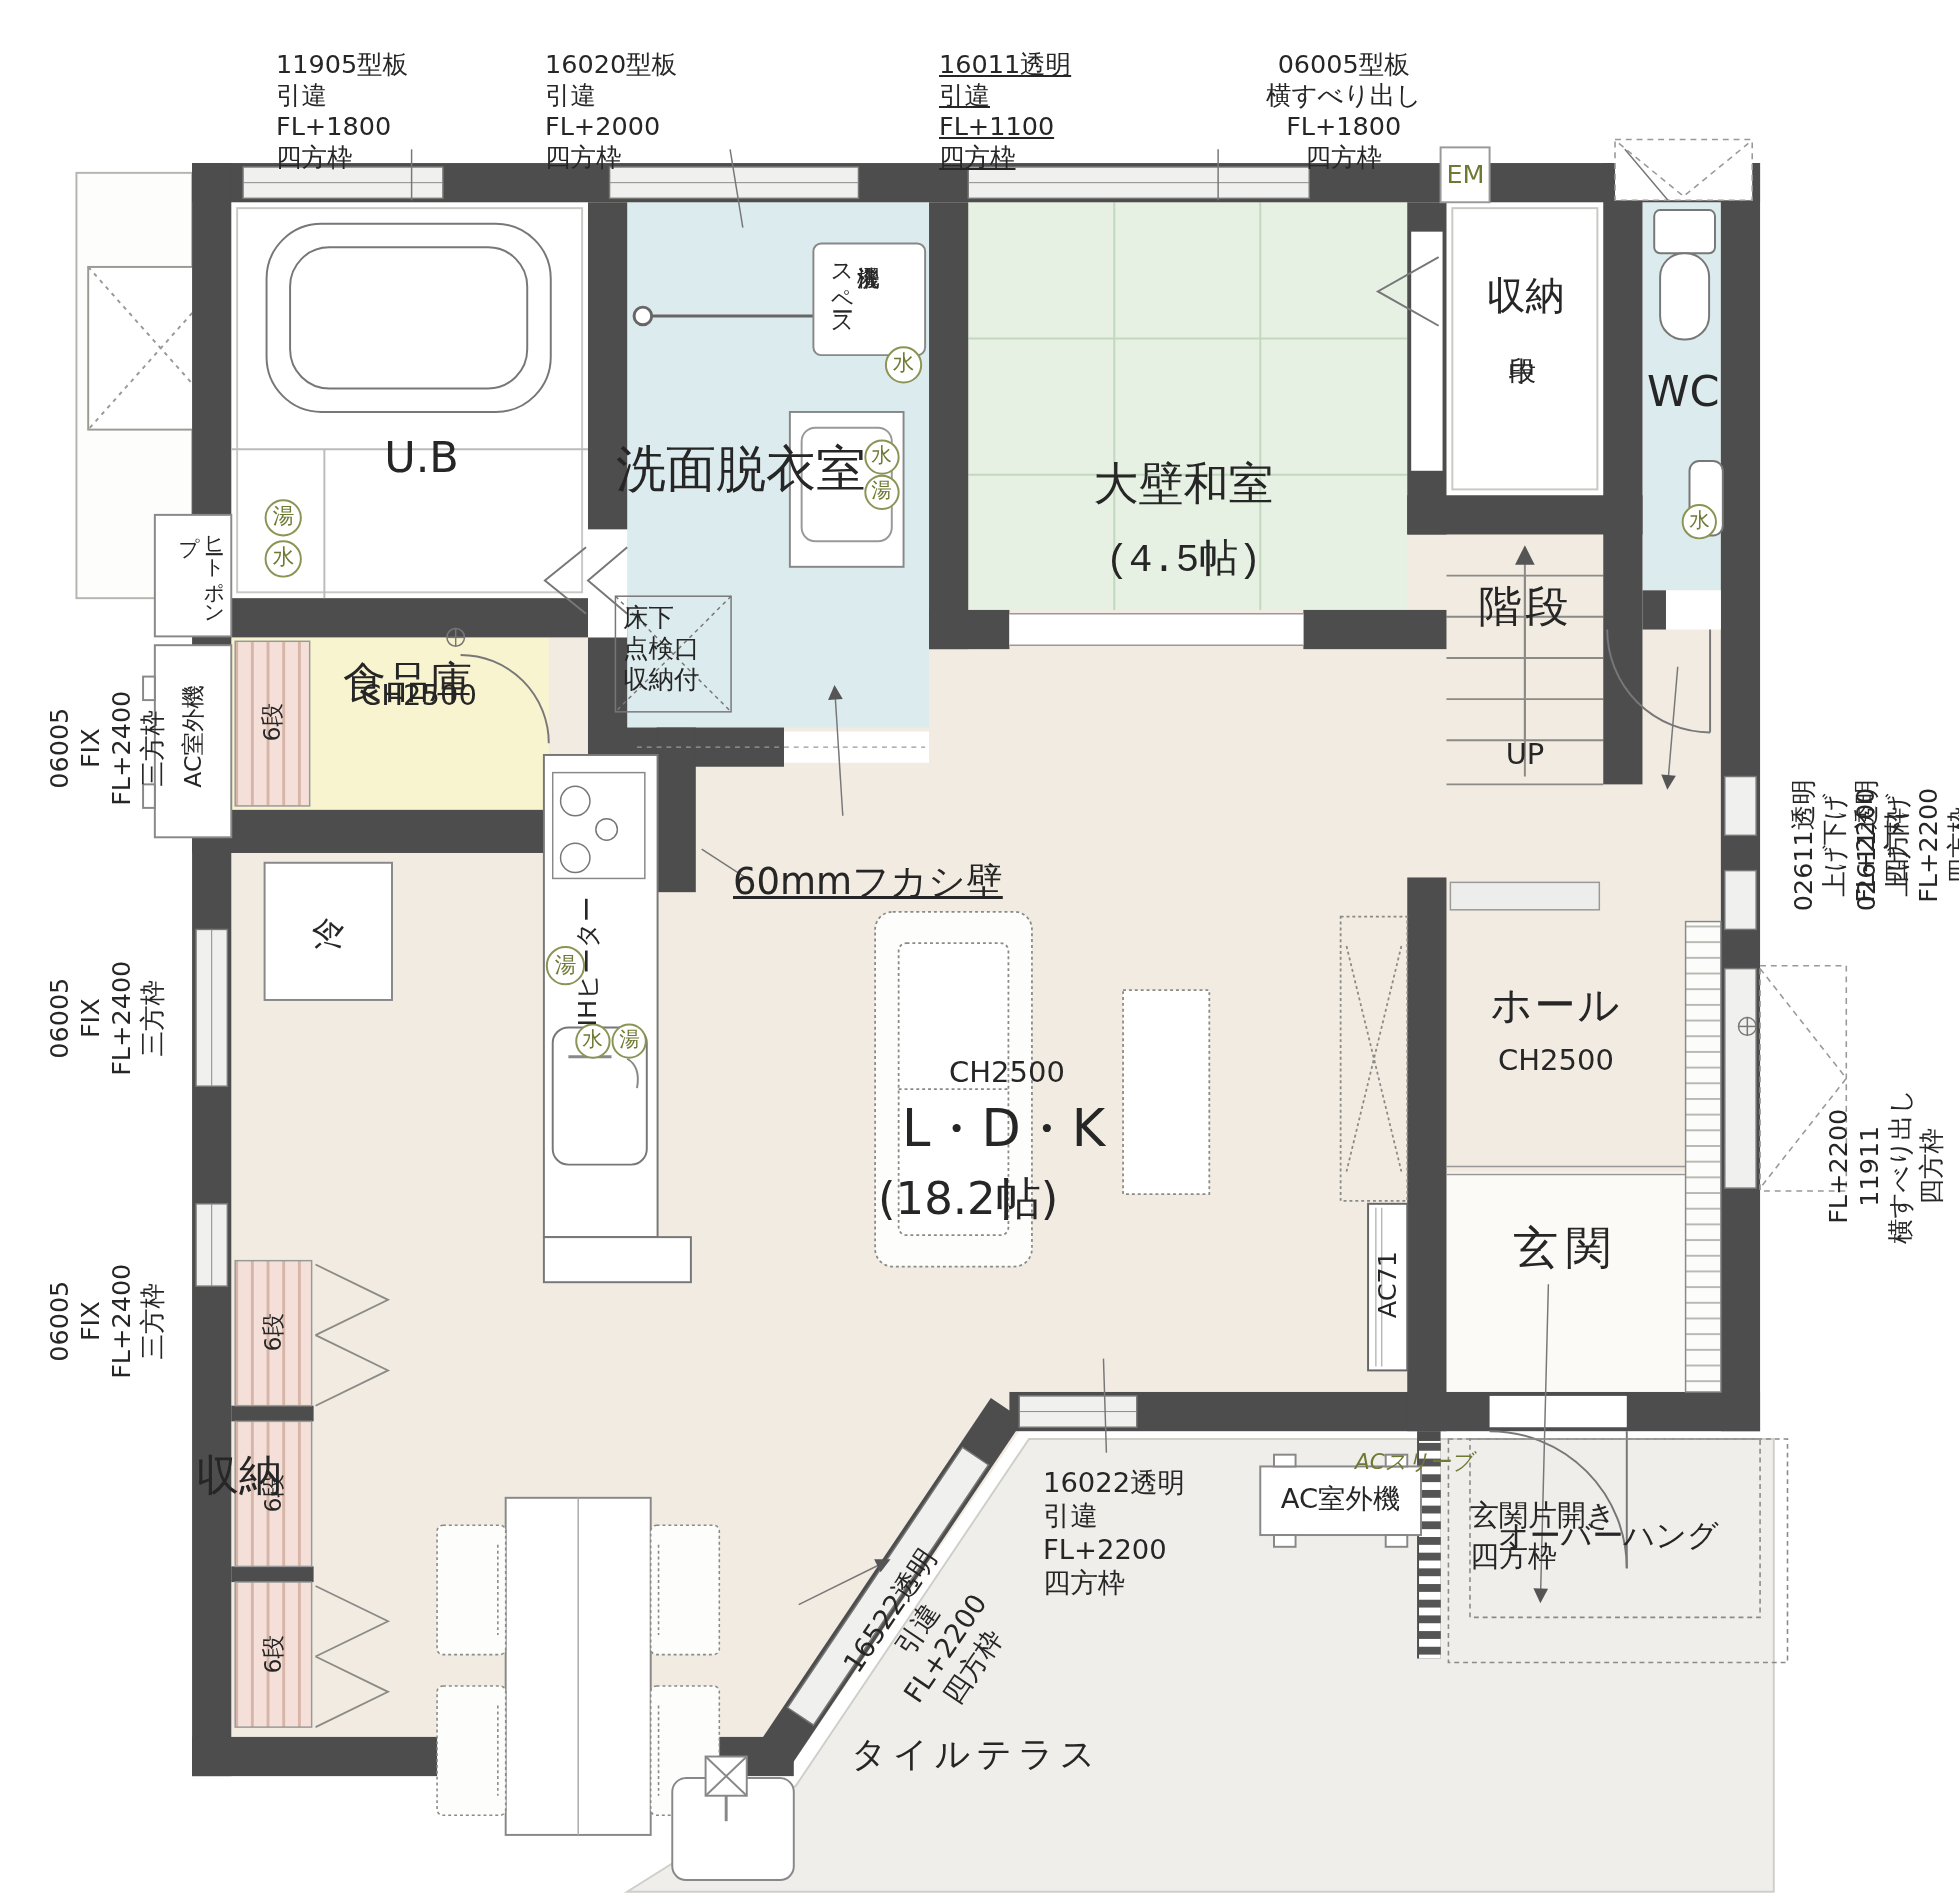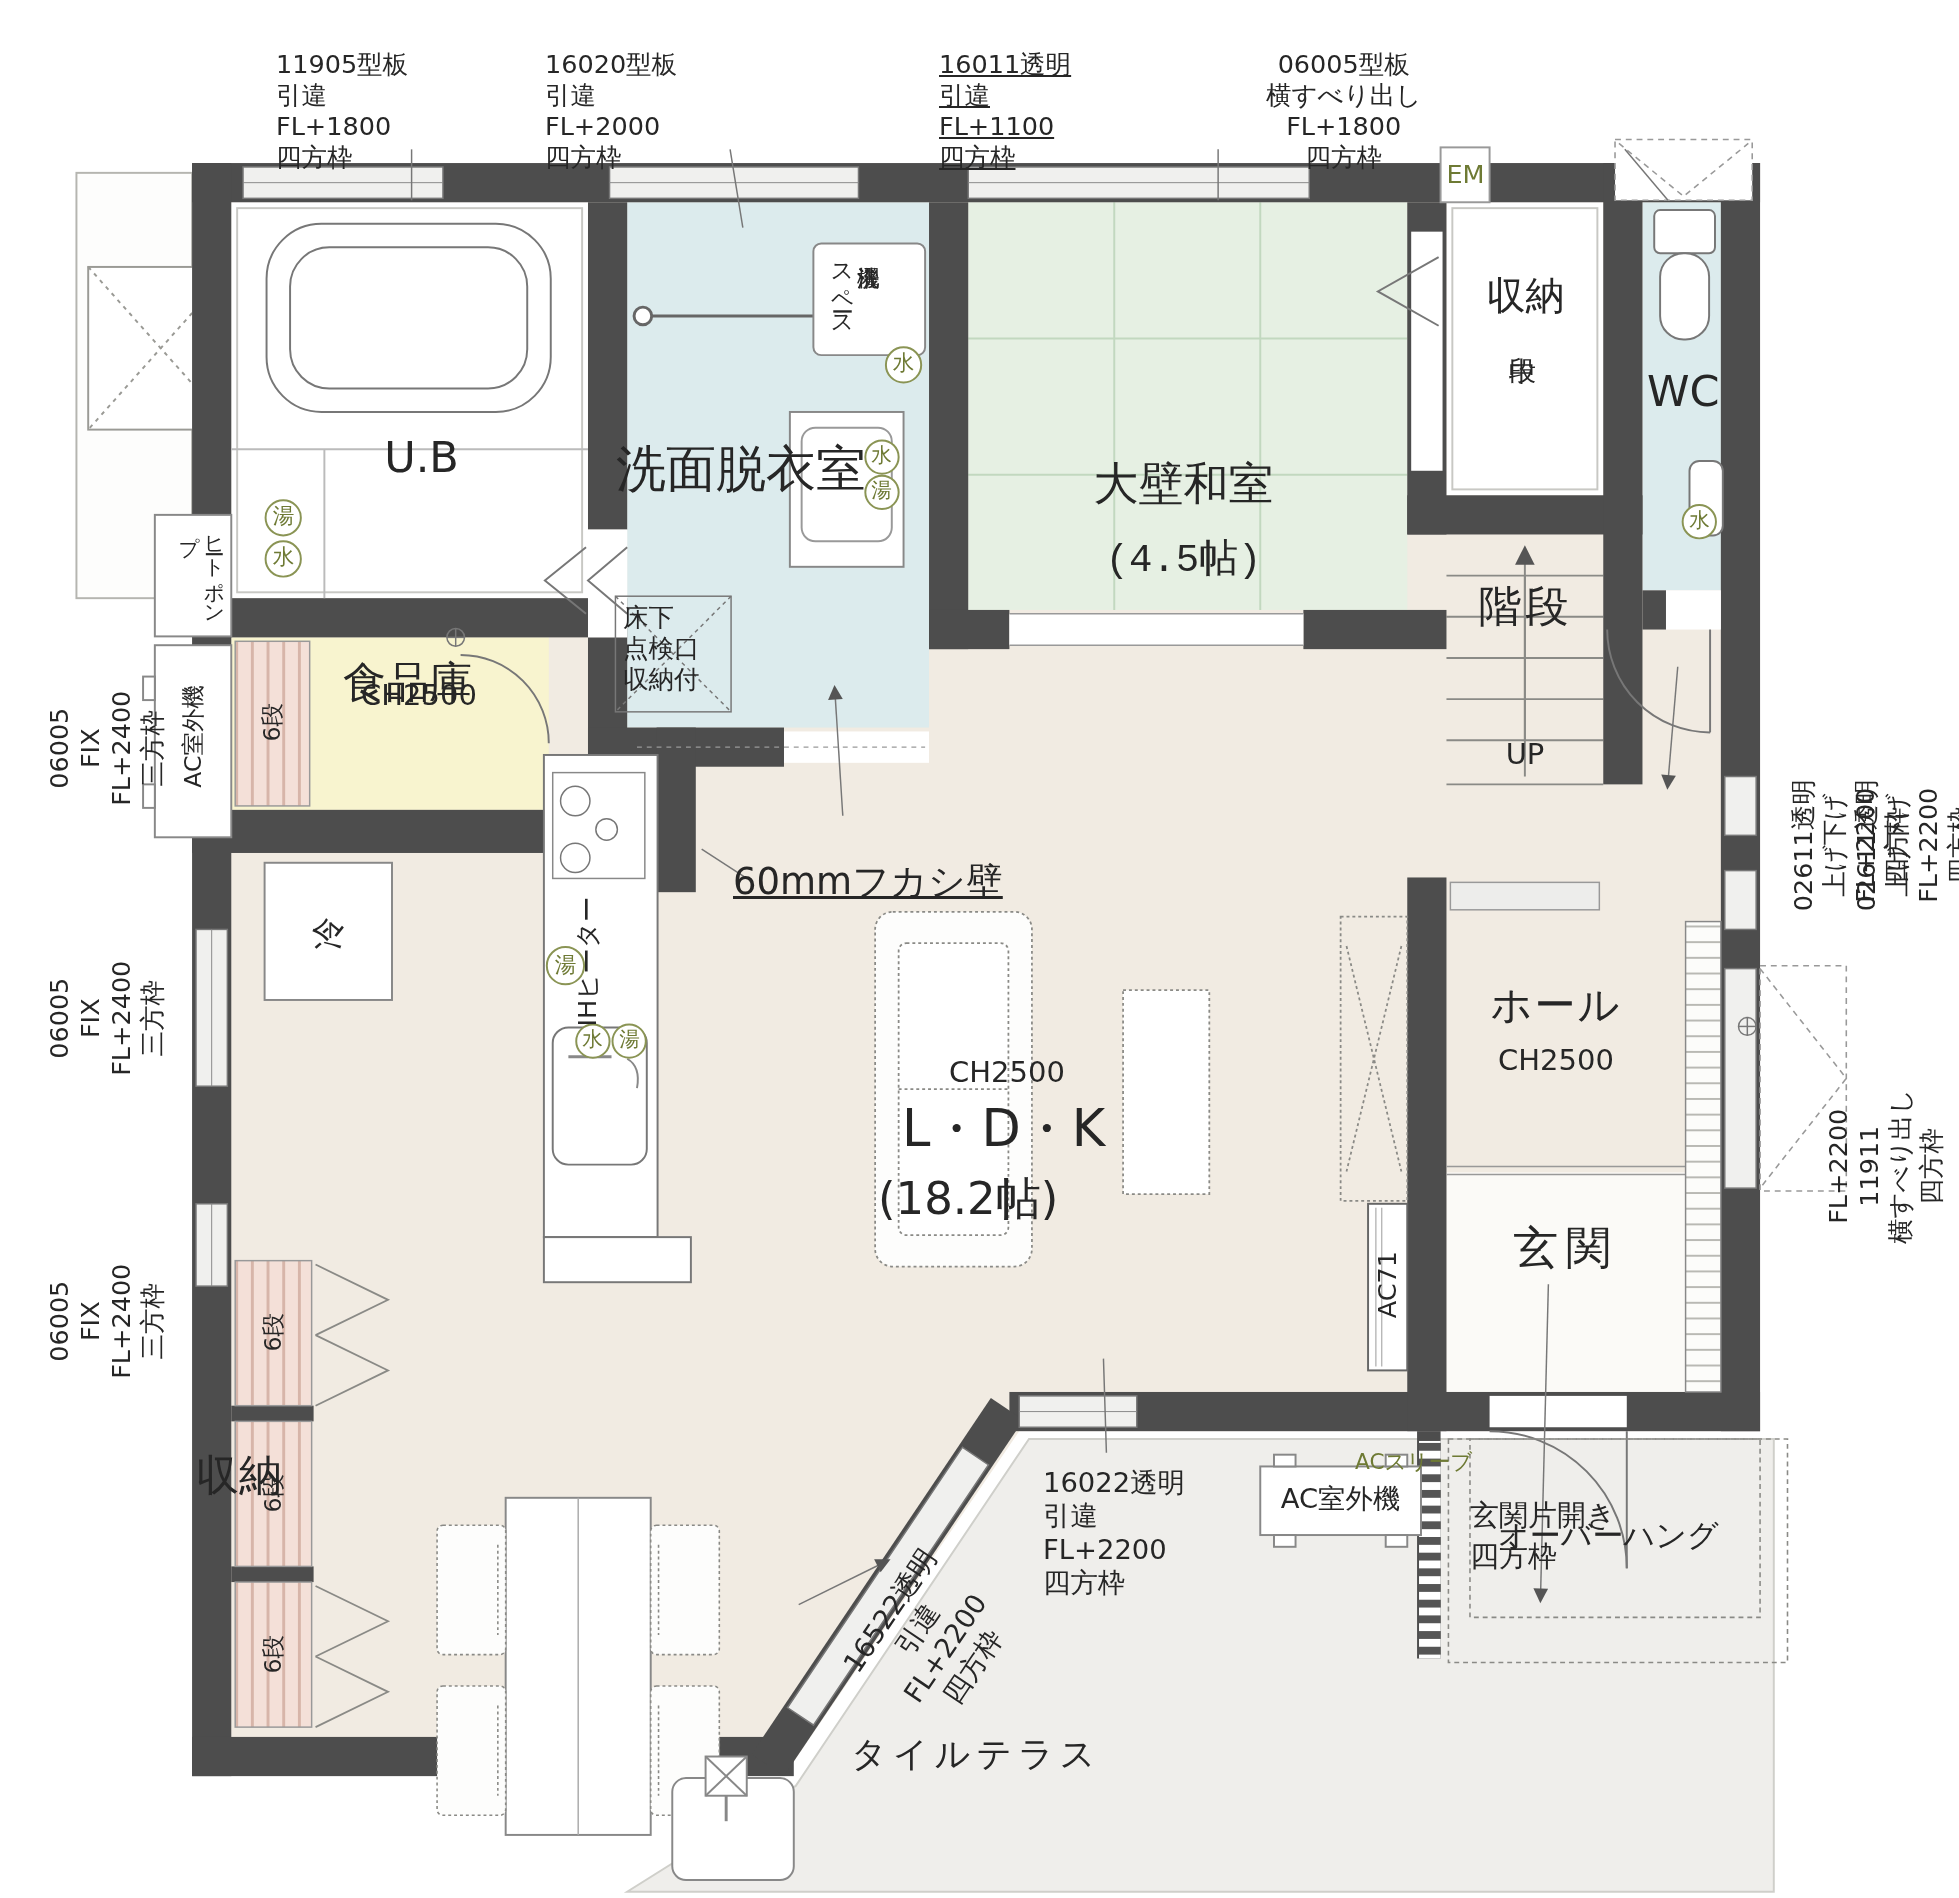--- a/index.html
+++ b/index.html
@@ -407,21 +407,21 @@
 スペース</div>
 <div class="lbl" style="left:623px;top:602px;font-size:25.5px;">床下
 点検口
 収納付</div>
 <div class="lbl rot c" style="left:519px;top:946px;width:137px;font-size:25.5px;">IHヒーター</div>
 <div class="lbl rot c" style="left:294px;top:913px;width:69px;font-size:33px;">冷</div>
 <div class="lbl" style="left:733px;top:859px;font-size:37px;text-decoration:underline;">60mmフカシ壁</div>
 <div class="lbl vert" style="left:176px;top:521px;height:110px;font-size:20.6px;">ヒートポンプ</div>
 <div class="lbl rot c" style="left:110px;top:722px;width:167px;font-size:23.5px;">AC室外機</div>
 <div class="lbl c" style="left:1266px;top:1482px;width:149px;font-size:27.4px;">AC室外機</div>
-<div class="lbl olive" style="left:1355px;top:1449px;font-size:21.6px;">ACスリーブ</div>
+<div class="lbl olive" style="left:1355px;top:1449px;font-size:21.6px;font-style:italic;">ACスリーブ</div>
 <div class="lbl rot c" style="left:1329px;top:1269px;width:118px;font-size:25.5px;">AC71</div>
 <div class="lbl c olive" style="left:1441px;top:159px;width:49px;font-size:25.5px;">EM</div>
 <div class="lbl" style="left:1470px;top:1498px;font-size:29px;">玄関片開き</div>
 <div class="lbl" style="left:1470px;top:1539px;font-size:29px;">四方枠</div>
 <div class="lbl" style="left:1498px;top:1517px;font-size:31px;">オーバーハング</div>
 
 <div class="lbl c olive" style="left:266px;top:503px;width:35px;font-size:21.6px;">湯</div>
 <div class="lbl c olive" style="left:266px;top:544px;width:35px;font-size:21.6px;">水</div>
 <div class="lbl c olive" style="left:886px;top:350px;width:35px;font-size:21.6px;">水</div>
 <div class="lbl c olive" style="left:864px;top:443px;width:35px;font-size:20.6px;">水</div>

